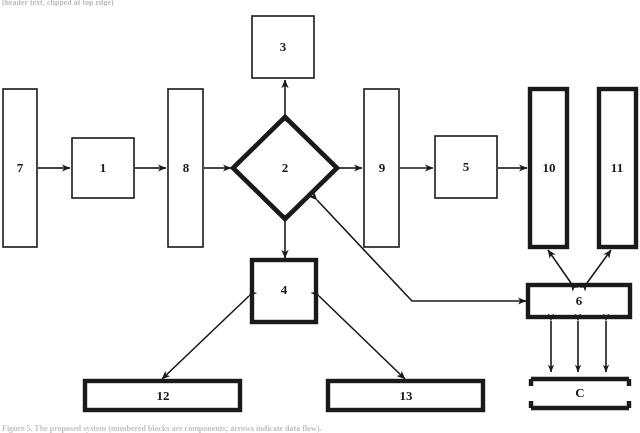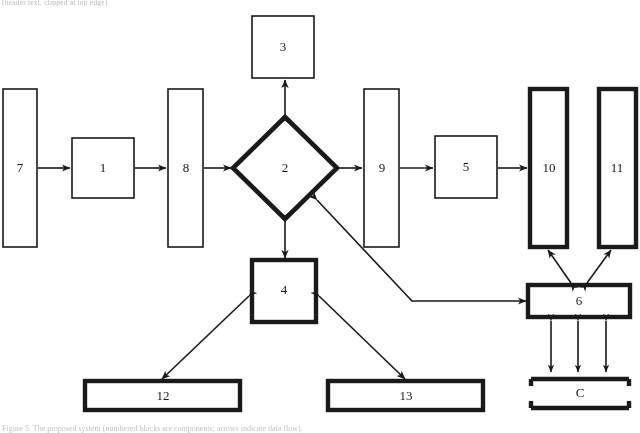--- a/index.html
+++ b/index.html
@@ -11,20 +11,21 @@
   body {
     font-family: "Liberation Serif", "DejaVu Serif", serif;
     color: #000000;
   }
   #page {
     position: relative;
     width: 640px;
     height: 433px;
     overflow: hidden;
     background: #ffffff;
+    font-weight: bold;
   }
   #figure-svg {
     position: absolute;
     left: 0;
     top: 0;
     width: 640px;
     height: 433px;
     display: block;
   }
   .node-label {

